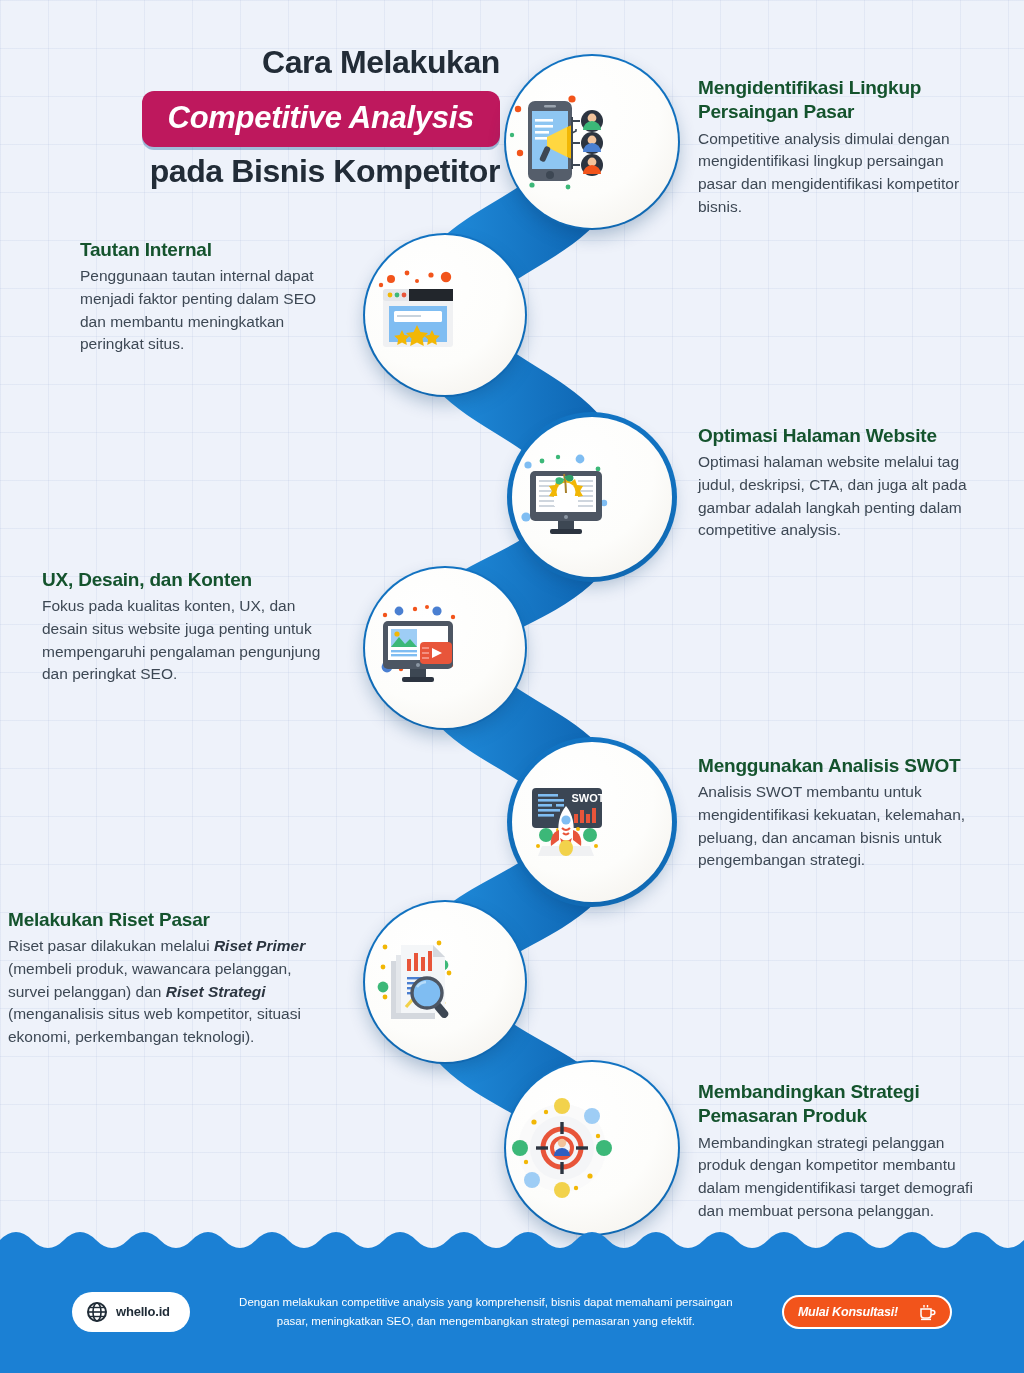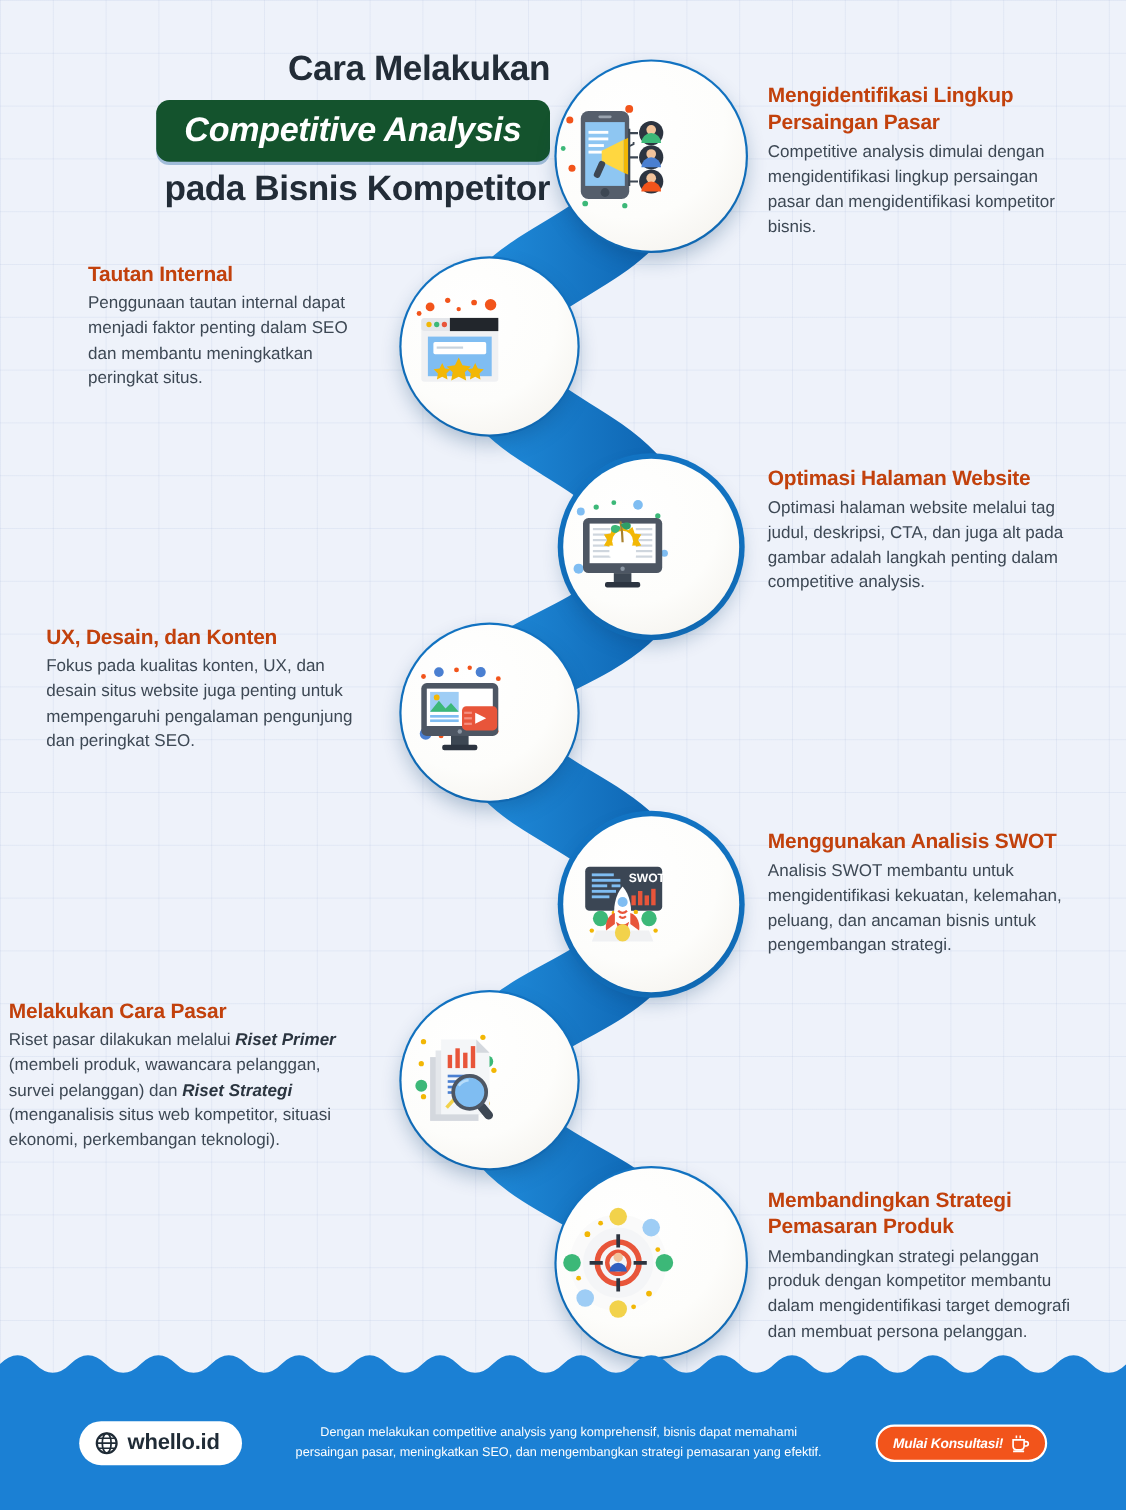--- a/index.html
+++ b/index.html
@@ -23,21 +23,21 @@
   }
 
   
   #header { position: absolute; left: 0; top: 44px; width: 500px; text-align: right; }
   #title-line1 {
     font-size: 32px; font-weight: bold; color: #222c37;
     letter-spacing: -.4px; line-height: 1.15;
   }
   #title-badge {
     display: inline-block; margin: 10px 0 6px;
-    background: #14532d; border-radius: 12px;
+    background: #be185d; border-radius: 12px;
     padding: 9px 26px 11px;
     box-shadow: 0 3px 0 rgba(15,90,155,.35);
   }
   #title-badge span {
     font-size: 31px; font-weight: bold; font-style: italic; color: #ffffff;
     letter-spacing: -.3px;
   }
   #title-line3 {
     font-size: 32px; font-weight: bold; color: #222c37;
     letter-spacing: -.4px; line-height: 1.15;
@@ -52,21 +52,21 @@
     background: radial-gradient(circle at 38% 32%, #ffffff 0%, #fdfdfb 55%, #f1eee8 100%);
     box-shadow: 0 8px 18px rgba(10,60,110,.30);
     display: flex; align-items: center; justify-content: flex-start;
   }
   .node.big { width: 172px; height: 172px; }
   .node svg { display: block; }
 
   
   .blk { position: absolute; }
   .blk h3 {
-    font-size: 19px; font-weight: bold; color: #c2410c;
+    font-size: 19px; font-weight: bold; color: #14532d;
     line-height: 1.28; margin-bottom: 3px; letter-spacing: -.2px;
   }
   .blk p {
     font-size: 15.5px; color: #3d4854; line-height: 1.46;
   }
   .blk p b { font-weight: bold; font-style: italic; color: #2b3540; }
   .right { text-align: left; }
   .left  { text-align: left; }
 
   
@@ -77,29 +77,29 @@
   #scallop { position: absolute; left: 0; top: -22px; width: 1024px; height: 24px; }
   #footer-inner {
     position: absolute; inset: 0; display: flex; align-items: center;
     padding: 0 72px; gap: 18px;
   }
   #logo-pill {
     background: #ffffff; border-radius: 22px; height: 40px;
     display: flex; align-items: center; gap: 8px; padding: 0 20px 0 14px;
     flex: 0 0 auto;
   }
-  #logo-pill .lt { font-size: 20px; font-weight: bold; color: #1f2b36; letter-spacing: -.2px; }
+  #logo-pill .lt { font-size: 13px; font-weight: bold; color: #1f2b36; letter-spacing: -.2px; }
   #footer-text {
     flex: 1 1 auto; text-align: center; color: #ffffff;
     font-size: 11.5px; line-height: 1.65; padding: 0 26px;
   }
   #cta {
     flex: 0 0 auto; background: #f2541b; border: 2px solid #ffffff;
     border-radius: 18px; height: 34px; padding: 0 14px;
-    display: flex; align-items: center; gap: 6px;
+    display: flex; align-items: center; gap: 20px;
     color: #ffffff; font-size: 12.5px; font-weight: bold; font-style: italic;
     letter-spacing: -.2px;
   }
 </style>
 </head>
 <body>
 
 <div id="grid"></div>
 
 <svg id="snake" viewBox="0 0 1024 1290">
@@ -396,21 +396,21 @@
   <h3>UX, Desain, dan Konten</h3>
   <p>Fokus pada kualitas konten, UX, dan desain situs website juga penting untuk mempengaruhi pengalaman pengunjung dan peringkat SEO.</p>
 </div>
 
 <div class="blk right" style="left:698px; top:754px; width:296px;">
   <h3>Menggunakan Analisis SWOT</h3>
   <p>Analisis SWOT membantu untuk mengidentifikasi kekuatan, kelemahan, peluang, dan ancaman bisnis untuk pengembangan strategi.</p>
 </div>
 
 <div class="blk left" style="left:8px; top:908px; width:322px;">
-  <h3>Melakukan Cara Pasar</h3>
+  <h3>Melakukan Riset Pasar</h3>
   <p id="body6"><span>Riset pasar dilakukan melalui </span><b>Riset Primer</b><span> (membeli produk, wawancara pelanggan, survei pelanggan) dan </span><b>Riset Strategi</b><span> (menganalisis situs web kompetitor, situasi ekonomi, perkembangan teknologi).</span></p>
 </div>
 
 <div class="blk right" style="left:698px; top:1080px; width:290px;">
   <h3>Membandingkan Strategi Pemasaran Produk</h3>
   <p>Membandingkan strategi pelanggan produk dengan kompetitor membantu dalam mengidentifikasi target demografi dan membuat persona pelanggan.</p>
 </div>
 
 <div id="footer">
   <svg id="scallop" viewBox="0 0 1024 24" preserveAspectRatio="none">

